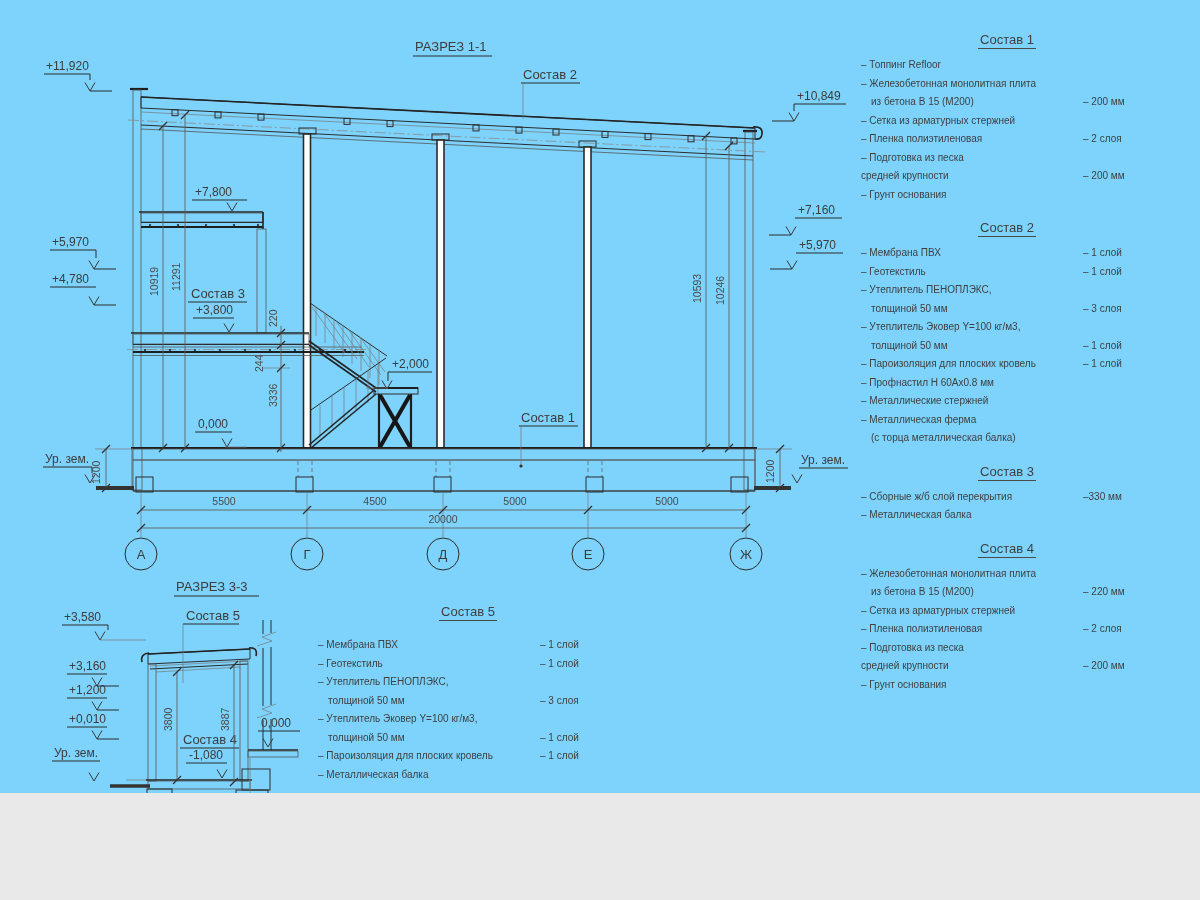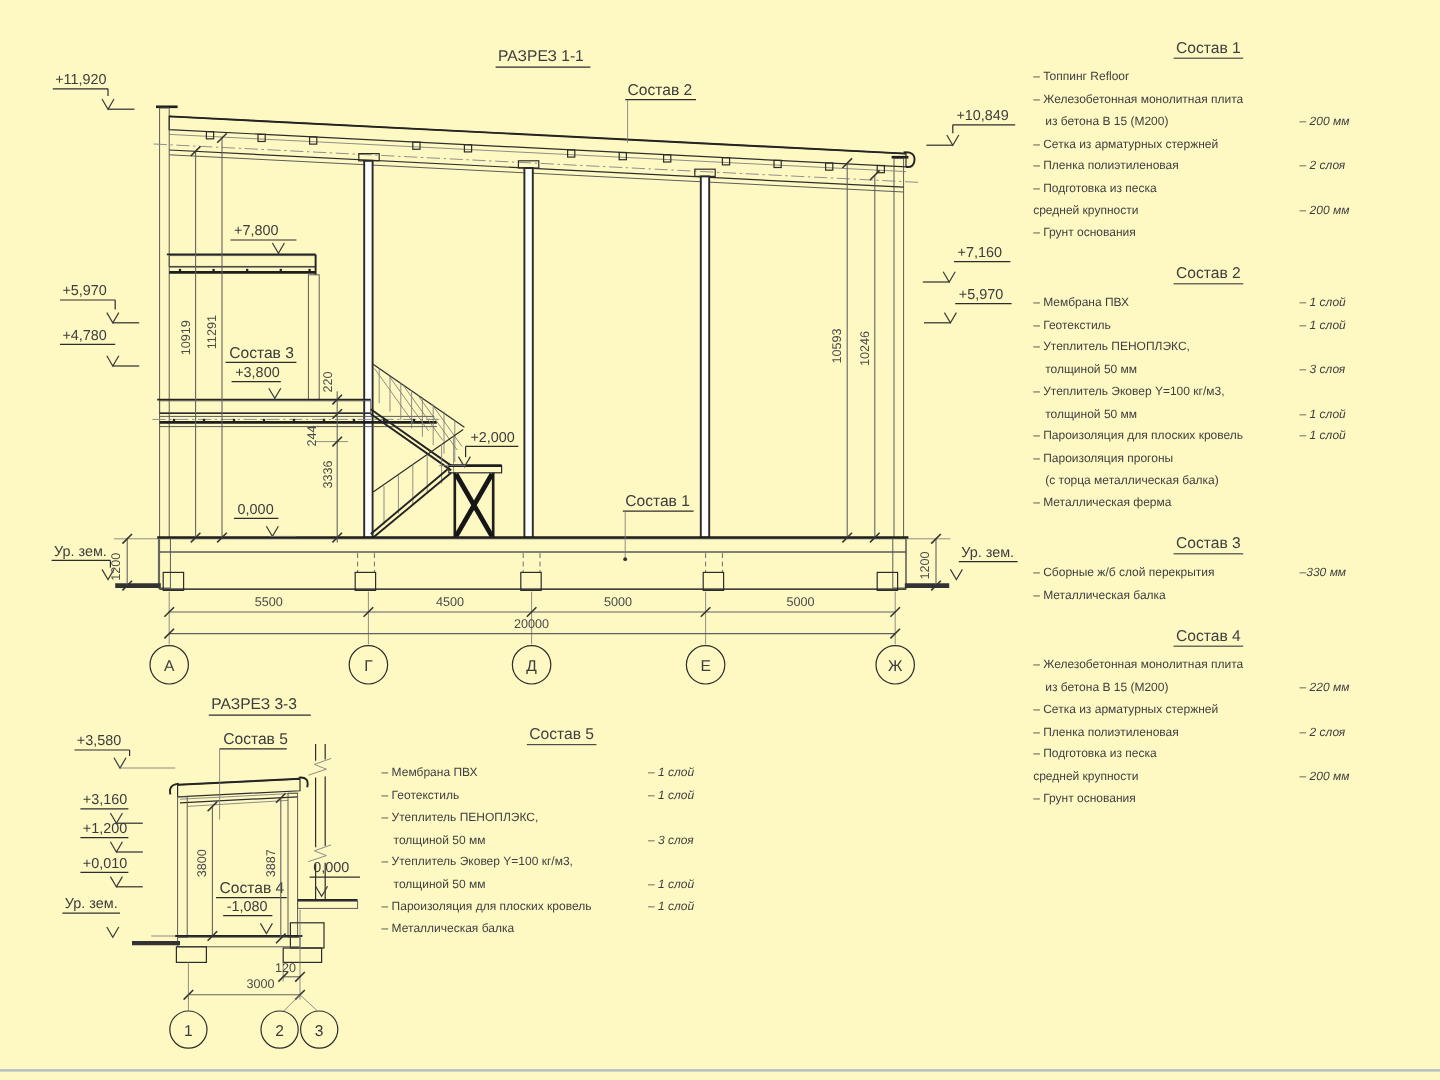--- a/index.html
+++ b/index.html
@@ -1,16 +1,16 @@
 <!DOCTYPE html>
 <html><head>
 <meta charset="utf-8">
 <style>
   html,body{margin:0;padding:0;background:#e9e9e9;}
-  .stage{position:relative;width:1200px;height:900px;background:#fef9c3;overflow:hidden;
+  .stage{position:relative;width:1200px;height:793px;background:#7dd3fc;overflow:hidden;
          font-family:"Liberation Sans",sans-serif;}
   .frameline{position:absolute;left:0;top:891px;width:1200px;height:2px;background:#b4bcc2;}
   svg{position:absolute;left:0;top:0;}
   svg text{font-family:"Liberation Sans",sans-serif;fill:#3c3c3c;}
   .t13{font-size:13px;}
   .t12{font-size:12px;}
   .t11{font-size:10.5px;fill:#4a4a4a;}
   .tc{text-anchor:middle;}
   .s1{stroke:#2c2c2c;stroke-width:1;fill:none;}
   .s08{stroke:#555;stroke-width:0.8;fill:none;}
@@ -20,21 +20,21 @@
   .dim{stroke:#616161;stroke-width:0.9;fill:none;}
   .cl{stroke:#8a8a8a;stroke-width:0.8;fill:none;stroke-dasharray:11 3 2 3;}
   .dsh{stroke:#666;stroke-width:0.8;fill:none;stroke-dasharray:4 3;}
   .brace{stroke:#161616;stroke-width:4;fill:none;}
   
   .spec{position:absolute;color:#3f3f3f;}
   .spec .hd{text-align:center;font-size:13px;line-height:19px;}
   .spec .hd span{border-bottom:1px solid #4a4a4a;padding:0 2px 1px 2px;}
   .spec .row{position:relative;font-size:10px;line-height:18.5px;white-space:nowrap;}
   .spec .row.ind .t{padding-left:10px;}
-  .spec .row .v{position:absolute;left:222px;top:0;font-style:italic;}
+  .spec .row .v{position:absolute;left:222px;top:0;}
   #spec5 .hd{margin-bottom:15px;}
   .rblock .hd{margin-bottom:7px;}
   .rblock + .rblock{margin-top:14px;}
 </style>
 </head>
 <body>
 
 <div class="stage">
 
 <svg width="1200" height="900" viewBox="0 0 1200 900">
@@ -545,23 +545,24 @@
   </div>
   <div class="rblock">
     <div class="hd"><span>Состав 2</span></div>
     <div class="row"><span class="t">– Мембрана ПВХ</span><span class="v">– 1 слой</span></div>
     <div class="row"><span class="t">– Геотекстиль</span><span class="v">– 1 слой</span></div>
     <div class="row"><span class="t">– Утеплитель ПЕНОПЛЭКС,</span></div>
     <div class="row ind"><span class="t">толщиной 50 мм</span><span class="v">– 3 слоя</span></div>
     <div class="row"><span class="t">– Утеплитель Эковер Y=100 кг/м3,</span></div>
     <div class="row ind"><span class="t">толщиной 50 мм</span><span class="v">– 1 слой</span></div>
     <div class="row"><span class="t">– Пароизоляция для плоских кровель</span><span class="v">– 1 слой</span></div>
-    <div class="row"><span class="t">– Пароизоляция прогоны</span></div>
+    <div class="row"><span class="t">– Профнастил Н 60Ах0.8 мм</span></div>
+    <div class="row"><span class="t">– Металлические стержней</span></div>
+    <div class="row"><span class="t">– Металлическая ферма</span></div>
     <div class="row ind"><span class="t">(с торца металлическая балка)</span></div>
-    <div class="row"><span class="t">– Металлическая ферма</span></div>
   </div>
   <div class="rblock">
     <div class="hd"><span>Состав 3</span></div>
     <div class="row"><span class="t">– Сборные ж/б слой перекрытия</span><span class="v">–330 мм</span></div>
     <div class="row"><span class="t">– Металлическая балка</span></div>
   </div>
   <div class="rblock">
     <div class="hd"><span>Состав 4</span></div>
     <div class="row"><span class="t">– Железобетонная  монолитная плита</span></div>
     <div class="row ind"><span class="t">из бетона В 15 (М200)</span><span class="v">– 220 мм</span></div>

